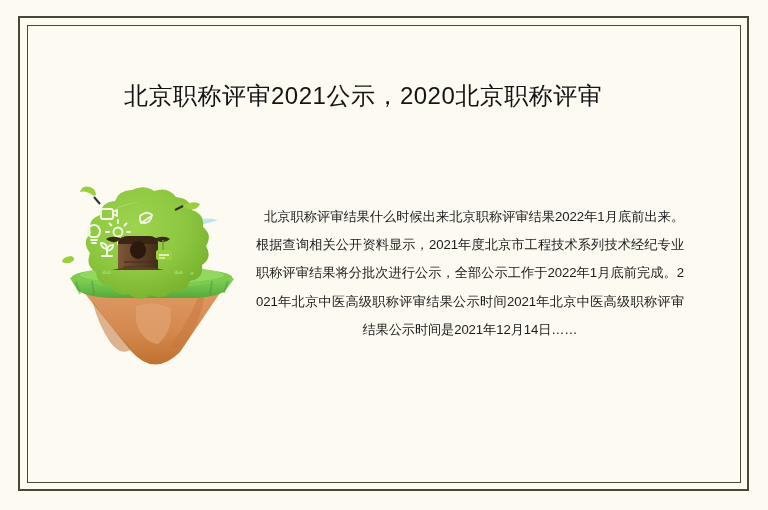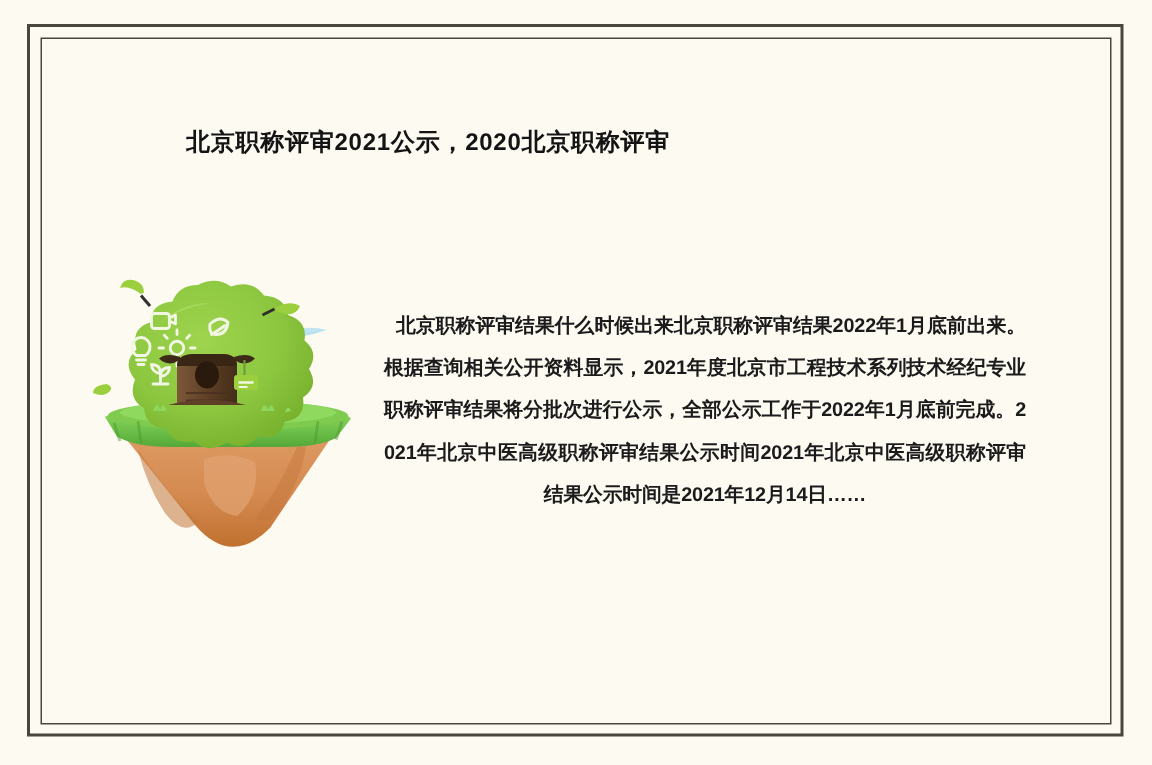--- a/index.html
+++ b/index.html
@@ -41,22 +41,22 @@
     box-sizing: border-box;
     pointer-events: none;
   }
 
   
   .title {
     position: absolute;
     left: 124px;
     top: 80px;
     width: 530px;
-    font-size: 16px;
-    font-weight: bold;
+    font-size: 24px;
+    font-weight: normal;
     color: #141414;
     letter-spacing: 0.5px;
     line-height: 32px;
     white-space: nowrap;
   }
 
   
   .illustration {
     position: absolute;
     left: 62px;
@@ -70,21 +70,21 @@
     height: 195px;
   }
 
   
   .body-text {
     position: absolute;
     left: 256px;
     top: 203px;
     width: 428px;
     font-size: 13.2px;
-    font-weight: bold;
+    font-weight: normal;
     line-height: 28.2px;
     color: #1b1b1b;
     text-align: justify;
     text-align-last: center;
     text-indent: 8px;
     letter-spacing: -0.1px;
     word-break: break-all;
   }
 </style>
 </head>

